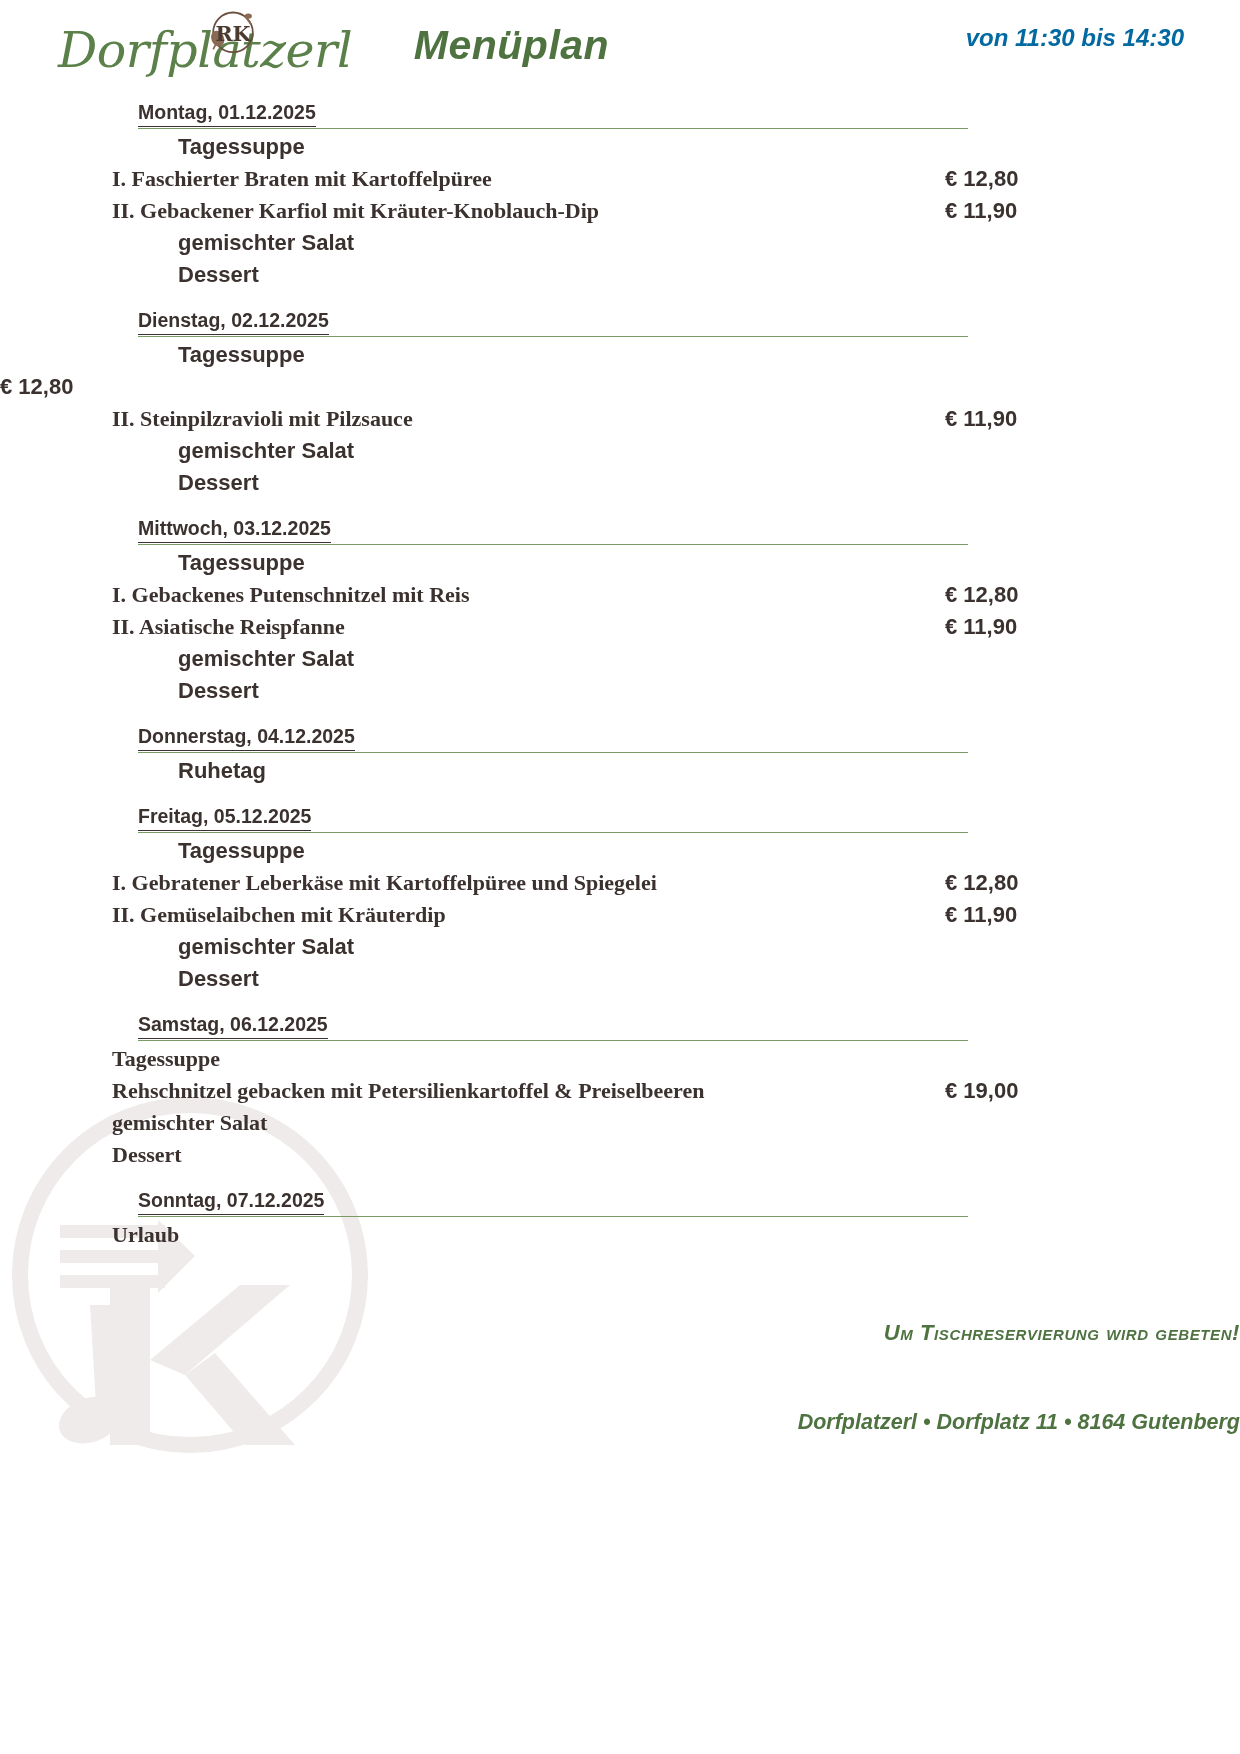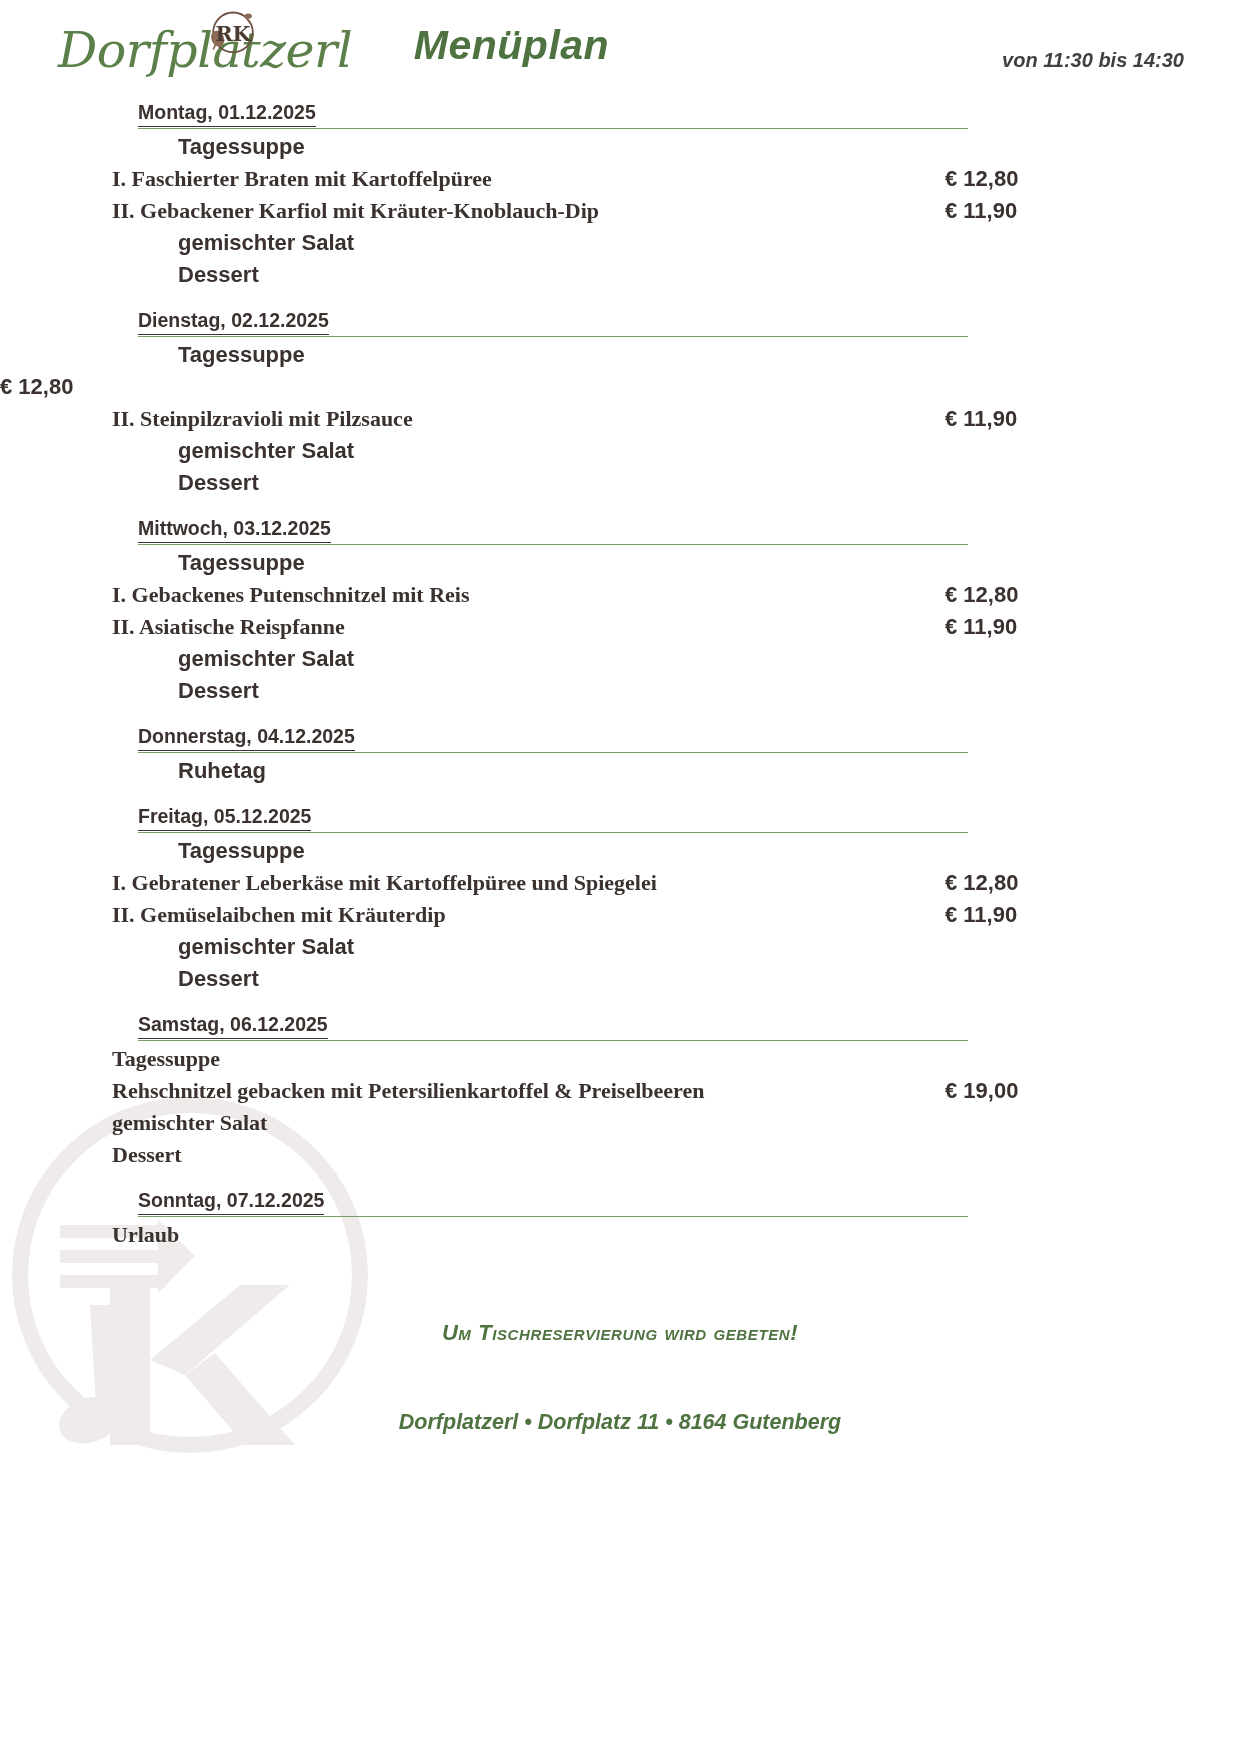--- a/index.html
+++ b/index.html
@@ -71,25 +71,25 @@
     text-align: center;
     font-size: 41px;
     font-weight: bold;
     font-style: italic;
     color: #4e7340;
     letter-spacing: 0.5px;
   }
   .hours {
     position: absolute;
     right: 56px;
-    top: 49px;
-    font-size: 20px;
-    font-weight: bold;
-    font-style: italic;
-    color: #404040;
+    top: 24px;
+    font-size: 24px;
+    font-weight: bold;
+    font-style: italic;
+    color: #0369a1;
     white-space: nowrap;
   }
 
   
   .menu {
     position: absolute;
     left: 0;
     top: 100px;
     width: 1240px;
     z-index: 2;
@@ -158,21 +158,21 @@
   .row .price.empty { visibility: hidden; }
   .day-gap { height: 14px; }
   .day-gap.sunday { height: 52px; }
 
   
   .footer {
     position: absolute;
     left: 0;
     top: 1320px;
     width: 1240px;
-    text-align: center;
+    text-align: right;
     z-index: 2;
   }
   .reserve {
     font-size: 22px;
     font-weight: bold;
     font-style: italic;
     color: #4e7340;
     font-variant: small-caps;
     letter-spacing: 0.6px;
   }

